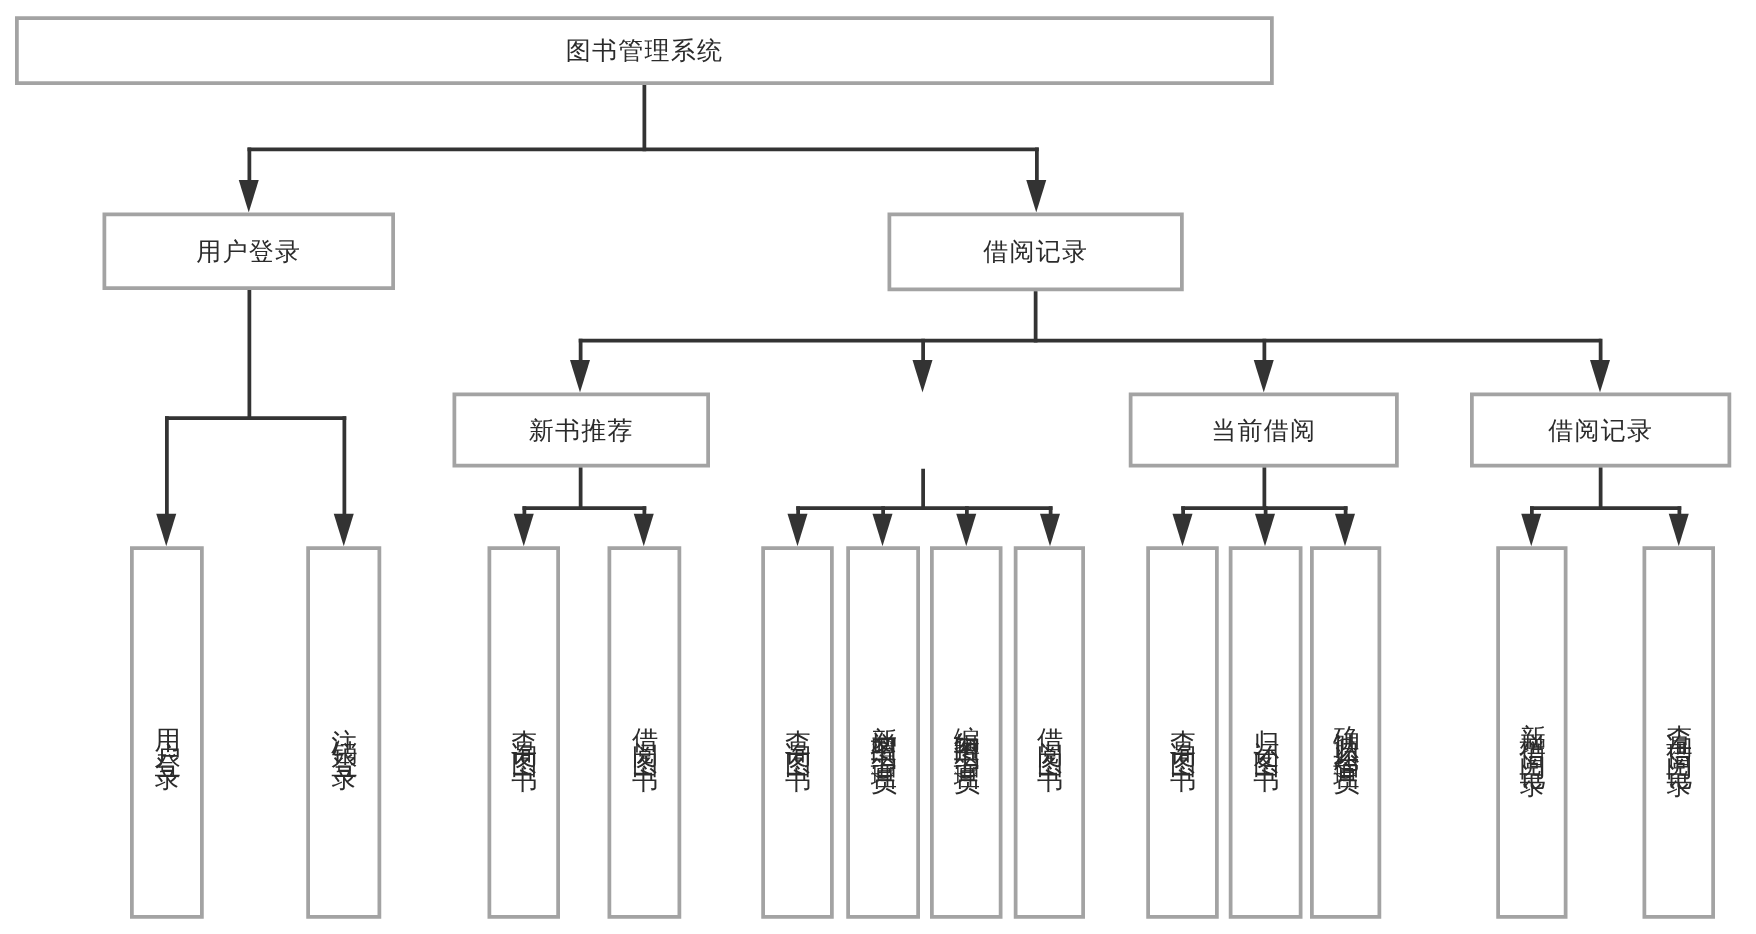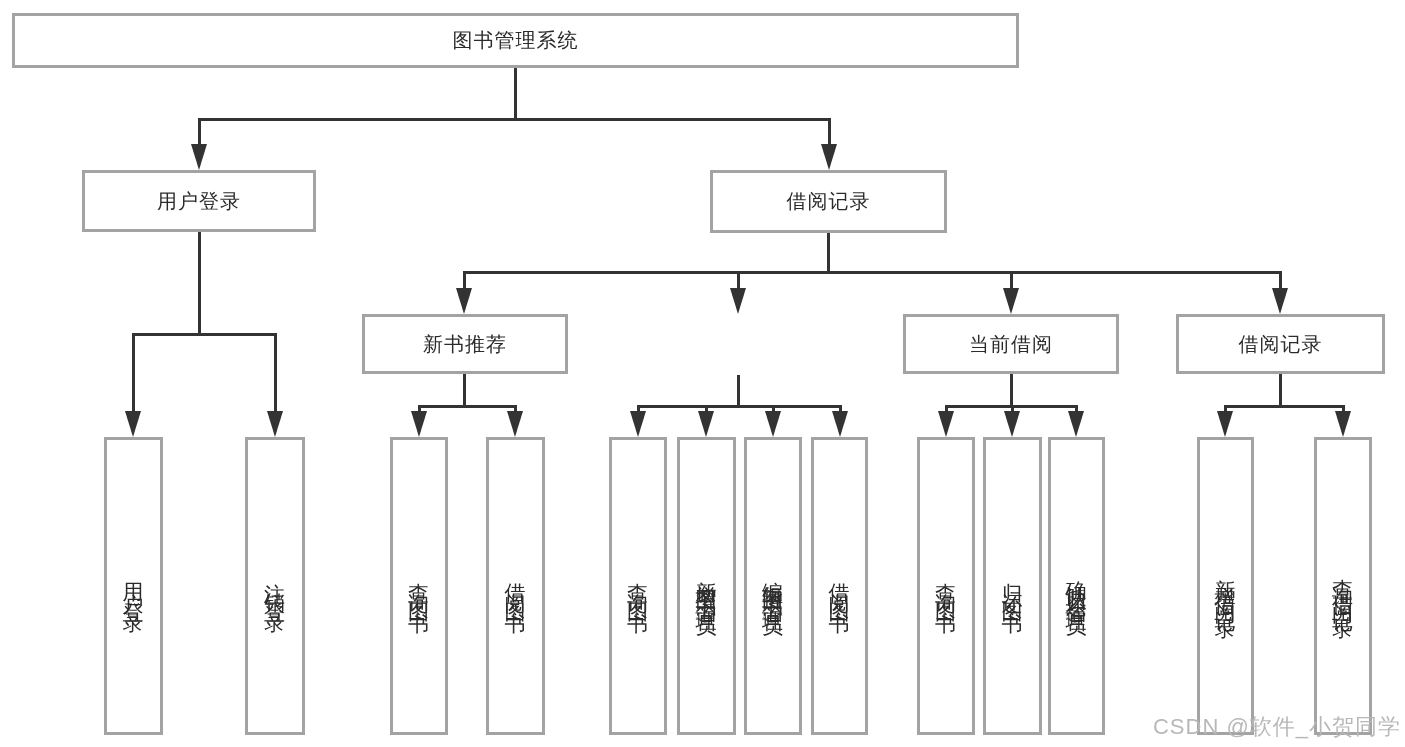--- a/index.html
+++ b/index.html
@@ -170,15 +170,14 @@
     <span class="vtext" style="letter-spacing:5px;">确认归还（管理员）</span>
   </div>
 
   <div class="node" style="left:1197px;top:437px;width:57px;height:298px;">
     <span class="vtext" style="letter-spacing:8px;">新增借阅记录</span>
   </div>
   <div class="node" style="left:1314px;top:437px;width:58px;height:298px;">
     <span class="vtext" style="letter-spacing:8px;">查询借阅记录</span>
   </div>
 
-  <div class="watermark">CSDN @软件_小贺同学</div>
 
 </div>
 
 </body></html>

